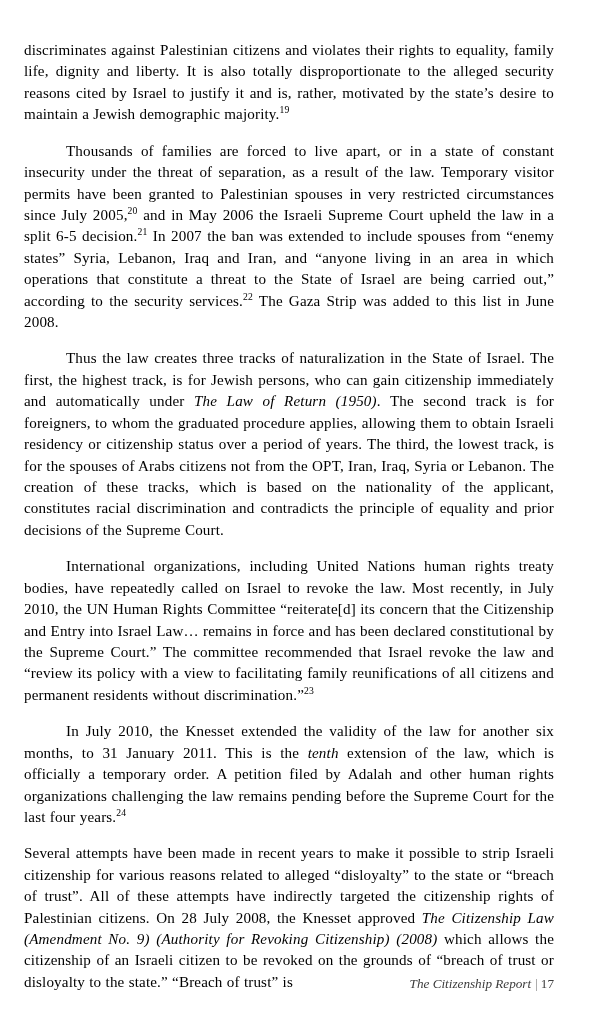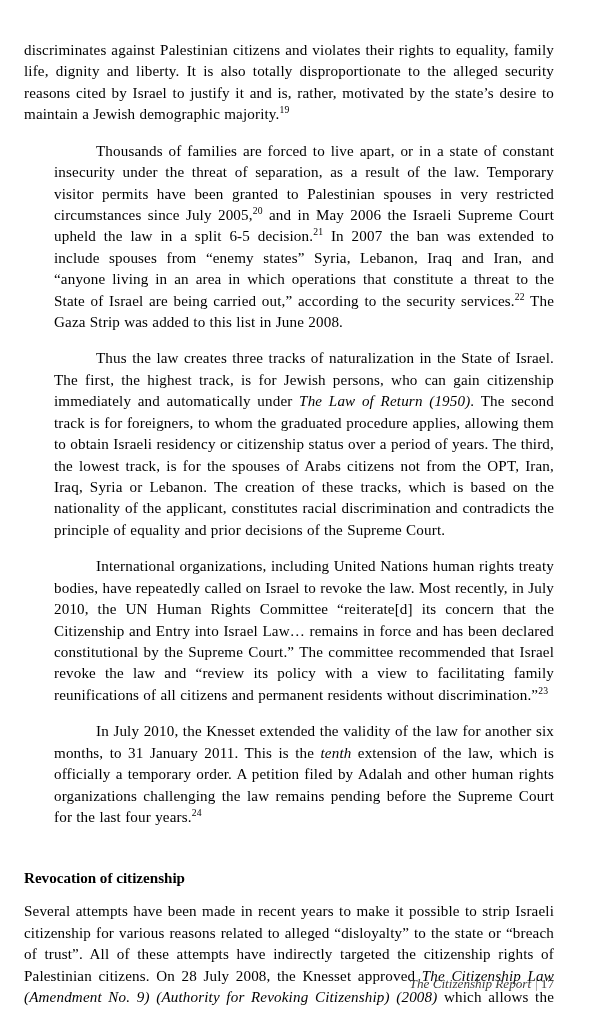--- a/index.html
+++ b/index.html
@@ -25,21 +25,20 @@
   .body-text {
     font-size: 15.1px;
     line-height: 1.42;
     text-align: justify;
     margin: 0 0 15px 0;
     letter-spacing: 0.01em;
     word-spacing: 0.02em;
   }
   .indent {
     text-indent: 42px;
-    margin-left: 30px;
   }
   sup {
     font-size: 0.64em;
     vertical-align: super;
     line-height: 0;
   }
   em, .ital {
   }
   .section-head {
     font-size: 15.1px;
@@ -72,21 +71,20 @@
 <div class="page">
 
   <div>
     <p class="body-text"><span>discriminates against Palestinian citizens and violates their rights to equality, family life, dignity and liberty. It is also totally disproportionate to the alleged security reasons cited by Israel to justify it and is, rather, motivated by the state’s desire to maintain a Jewish demographic majority.</span><sup>19</sup></p>
     <p class="body-text indent"><span>Thousands of families are forced to live apart, or in a state of constant insecurity under the threat of separation, as a result of the law. Temporary visitor permits have been granted to Palestinian spouses in very restricted circumstances since July 2005,</span><sup>20</sup><span> and in May 2006 the Israeli Supreme Court upheld the law in a split 6-5 decision.</span><sup>21</sup><span> In 2007 the ban was extended to include spouses from “enemy states” Syria, Lebanon, Iraq and Iran, and “anyone living in an area in which operations that constitute a threat to the State of Israel are being carried out,” according to the security services.</span><sup>22</sup><span> The Gaza Strip was added to this list in June 2008.</span></p>
     <p class="body-text indent"><span>Thus the law creates three tracks of naturalization in the State of Israel. The first, the highest track, is for Jewish persons, who can gain citizenship immediately and automatically under </span><em>The Law of Return (1950)</em><span>. The second track is for foreigners, to whom the graduated procedure applies, allowing them to obtain Israeli residency or citizenship status over a period of years. The third, the lowest track, is for the spouses of Arabs citizens not from the OPT, Iran, Iraq, Syria or Lebanon. The creation of these tracks, which is based on the nationality of the applicant, constitutes racial discrimination and contradicts the principle of equality and prior decisions of the Supreme Court.</span></p>
     <p class="body-text indent"><span>International organizations, including United Nations human rights treaty bodies, have repeatedly called on Israel to revoke the law. Most recently, in July 2010, the UN Human Rights Committee “reiterate[d] its concern that the Citizenship and Entry into Israel Law… remains in force and has been declared constitutional by the Supreme Court.” The committee recommended that Israel revoke the law and “review its policy with a view to facilitating family reunifications of all citizens and permanent residents without discrimination.”</span><sup>23</sup></p>
     <p class="body-text indent"><span>In July 2010, the Knesset extended the validity of the law for another six months, to 31 January 2011. This is the </span><em>tenth</em><span> extension of the law, which is officially a temporary order. A petition filed by Adalah and other human rights organizations challenging the law remains pending before the Supreme Court for the last four years.</span><sup>24</sup></p>
   </div>
 
-  <h2 class="section-head">Revocation of citizenship</h2>
 
   <div>
     <p class="body-text"><span>Several attempts have been made in recent years to make it possible to strip Israeli citizenship for various reasons related to alleged “disloyalty” to the state or “breach of trust”. All of these attempts have indirectly targeted the citizenship rights of Palestinian citizens. On 28 July 2008, the Knesset approved </span><em>The Citizenship Law (Amendment No. 9) (Authority for Revoking Citizenship) (2008)</em><span> which allows the citizenship of an Israeli citizen to be revoked on the grounds of “breach of trust or disloyalty to the state.” “Breach of trust” is</span></p>
   </div>
 
   <div class="footer">
     <span>The Citizenship Report</span><span class="sep">|</span><span class="pagenum">17</span>
   </div>
 
 </div>

